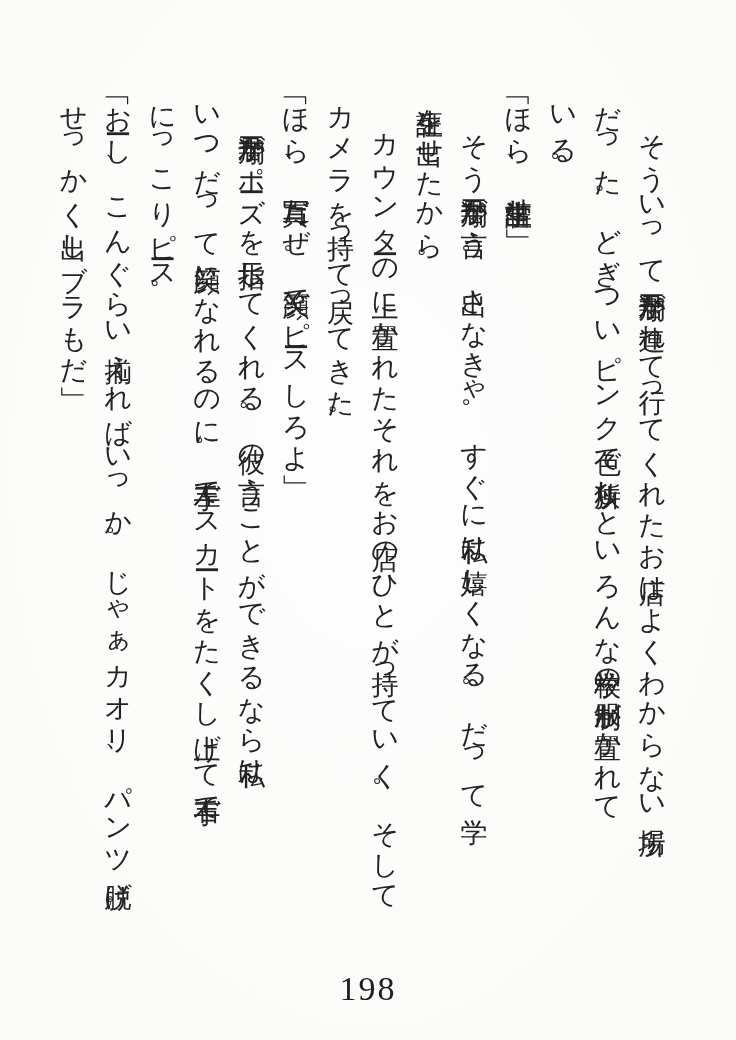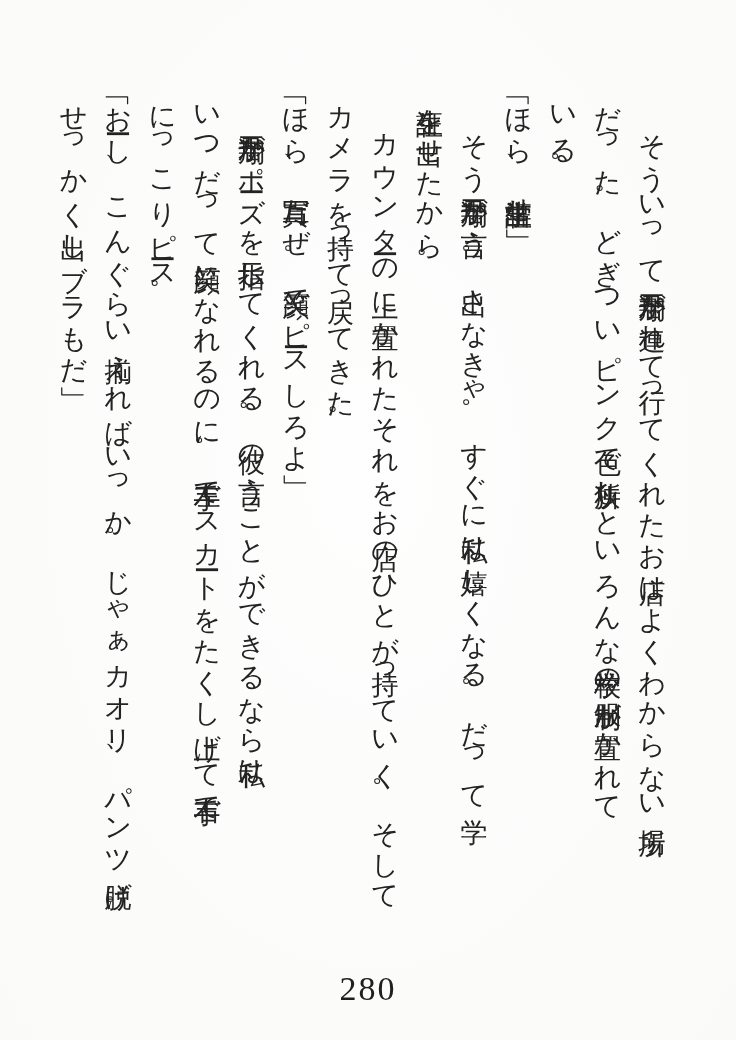--- a/index.html
+++ b/index.html
@@ -65,14 +65,14 @@
       <div class="col">生証を出せたから。</div>
       <div class="col indent">カウンターの上に置かれたそれをお店のひとが持っていく。そして</div>
       <div class="col">カメラを持って戻ってきた。</div>
       <div class="col">「ほら、写真だぜ。笑顔でピースしろよ」</div>
       <div class="col indent">翔平君がポーズを指示してくれる。彼の言うことができるなら私は</div>
       <div class="col">いつだって笑顔になれるのに。左手でスカートをたくし上げて右手で</div>
       <div class="col">にっこりピース。</div>
       <div class="col">「おーし、こんぐらい揃えればいっか。じゃぁカオリ、パンツ脱げ。</div>
       <div class="col">せっかく出しブラもだ」</div>
     </div>
-  <div class="page-number">280</div>
+  <div class="page-number">198</div>
 </div>
 
 </body></html>

